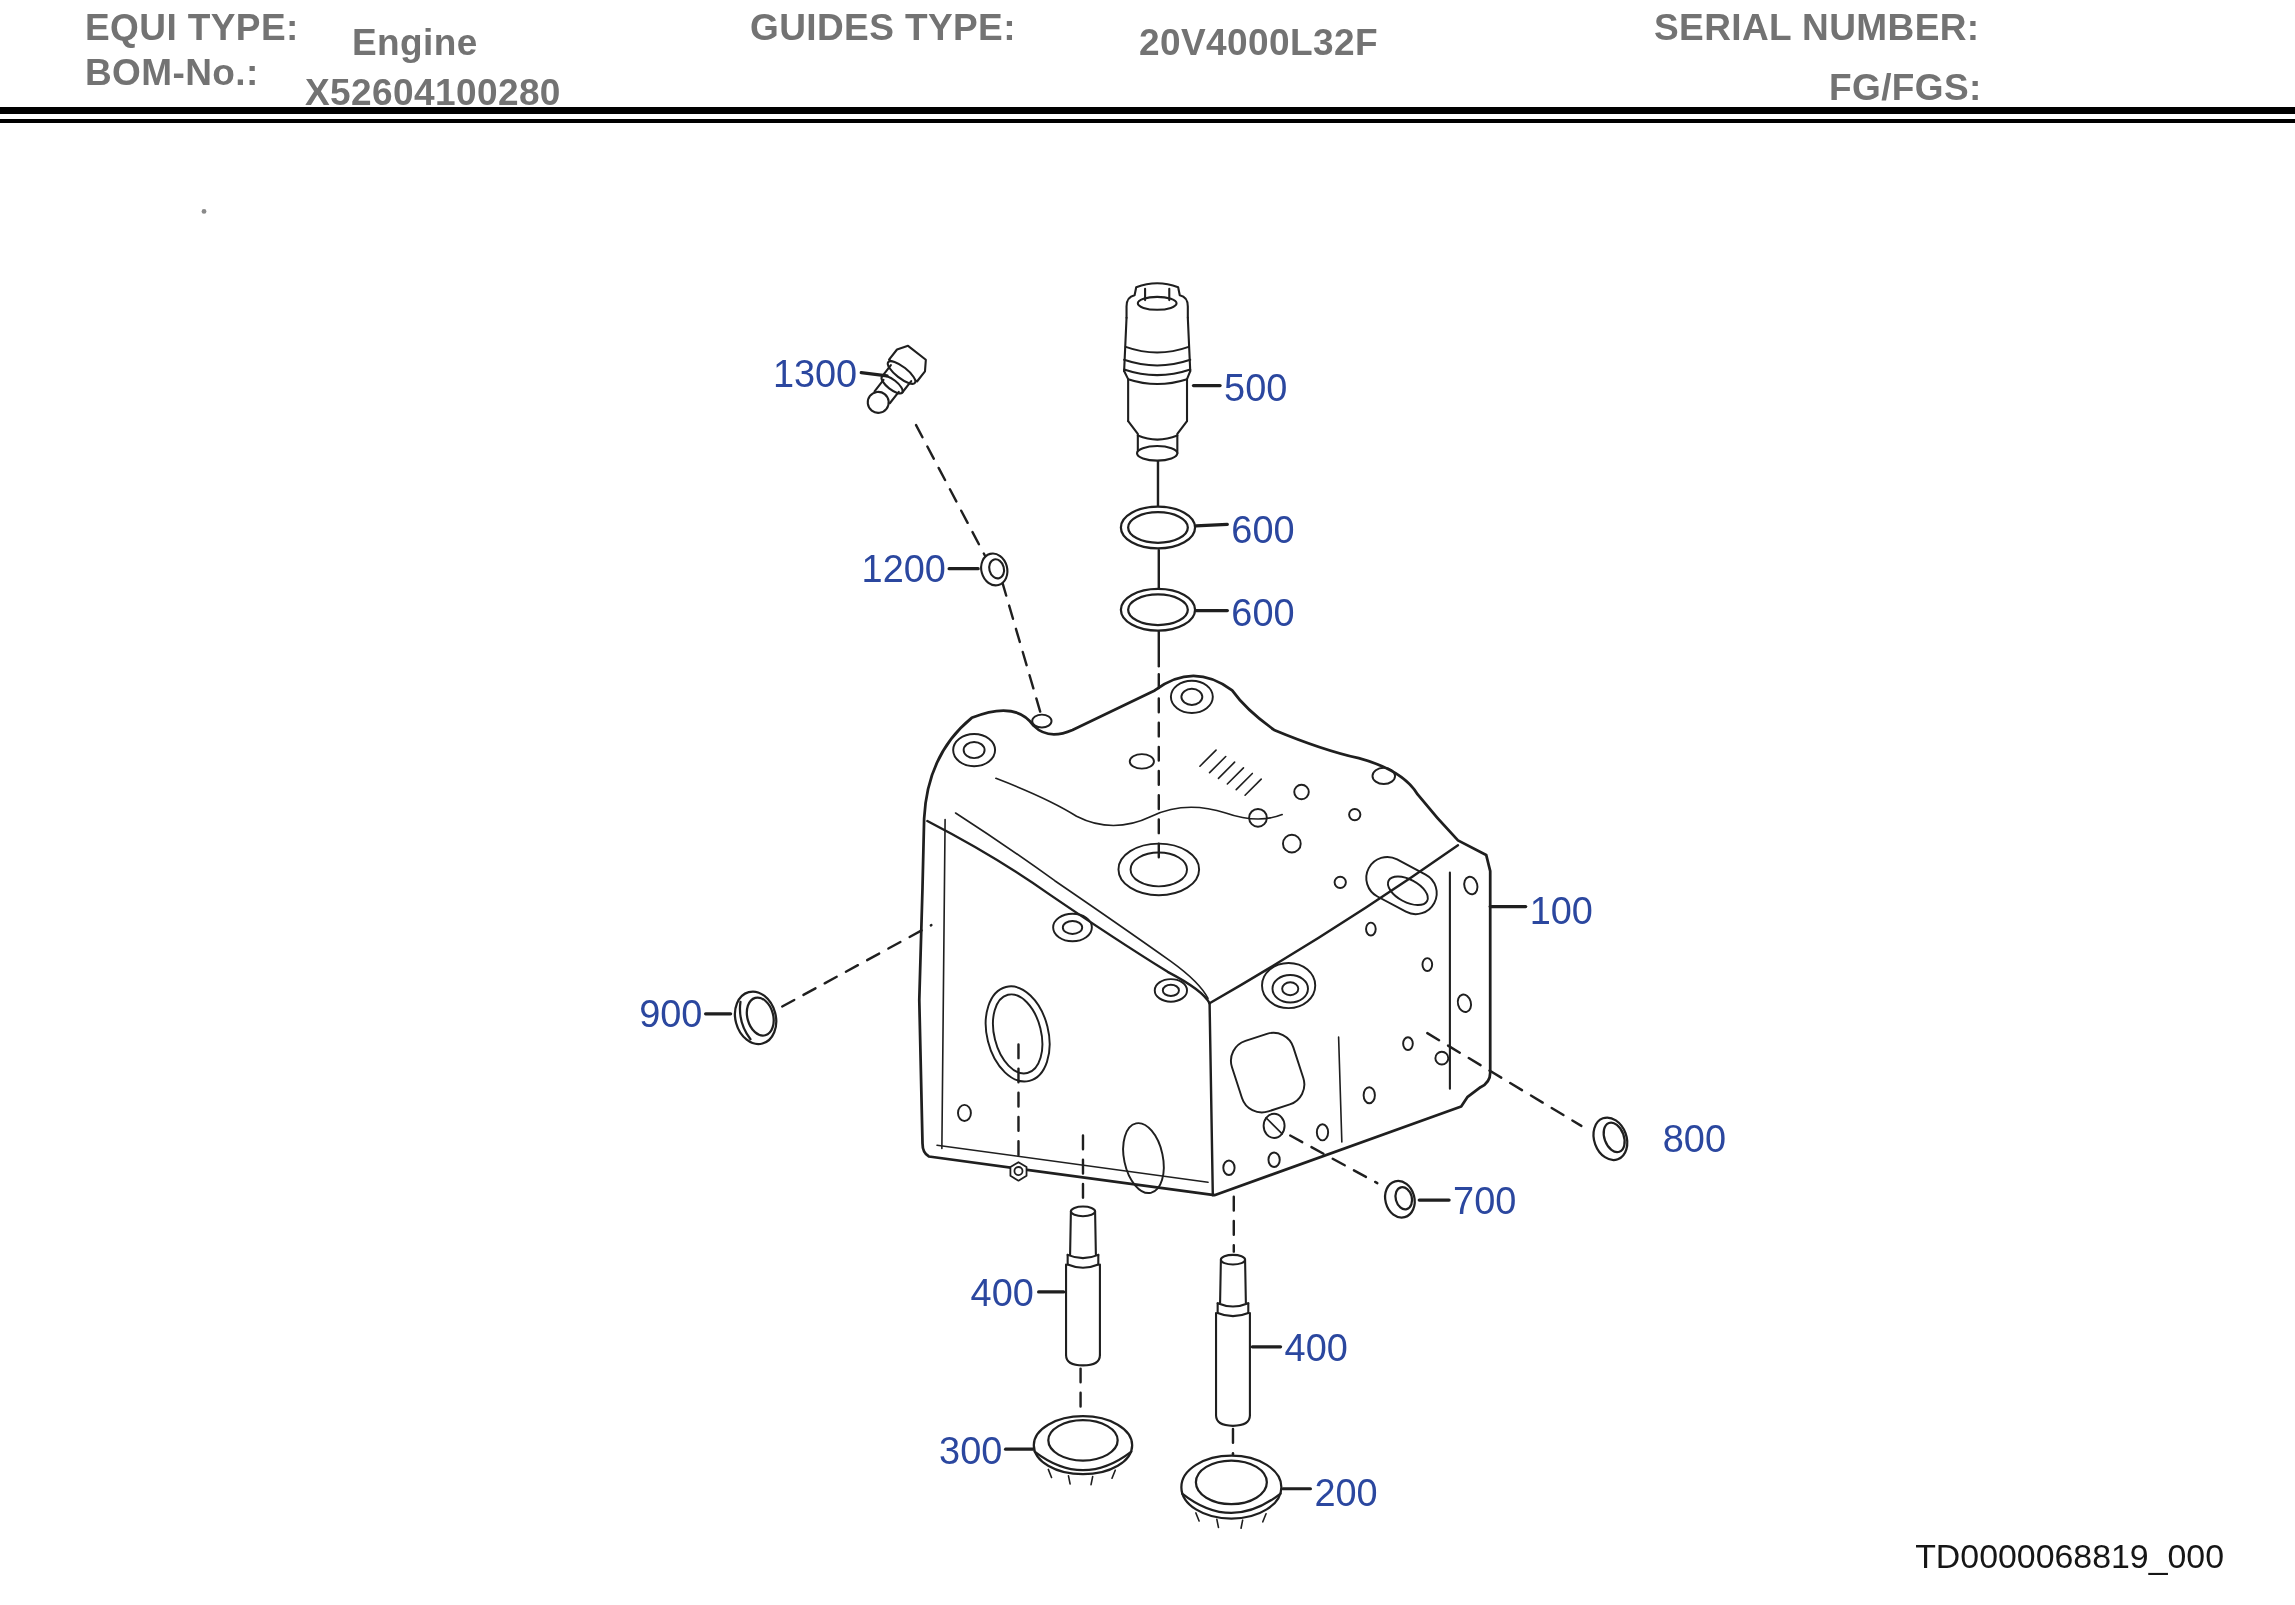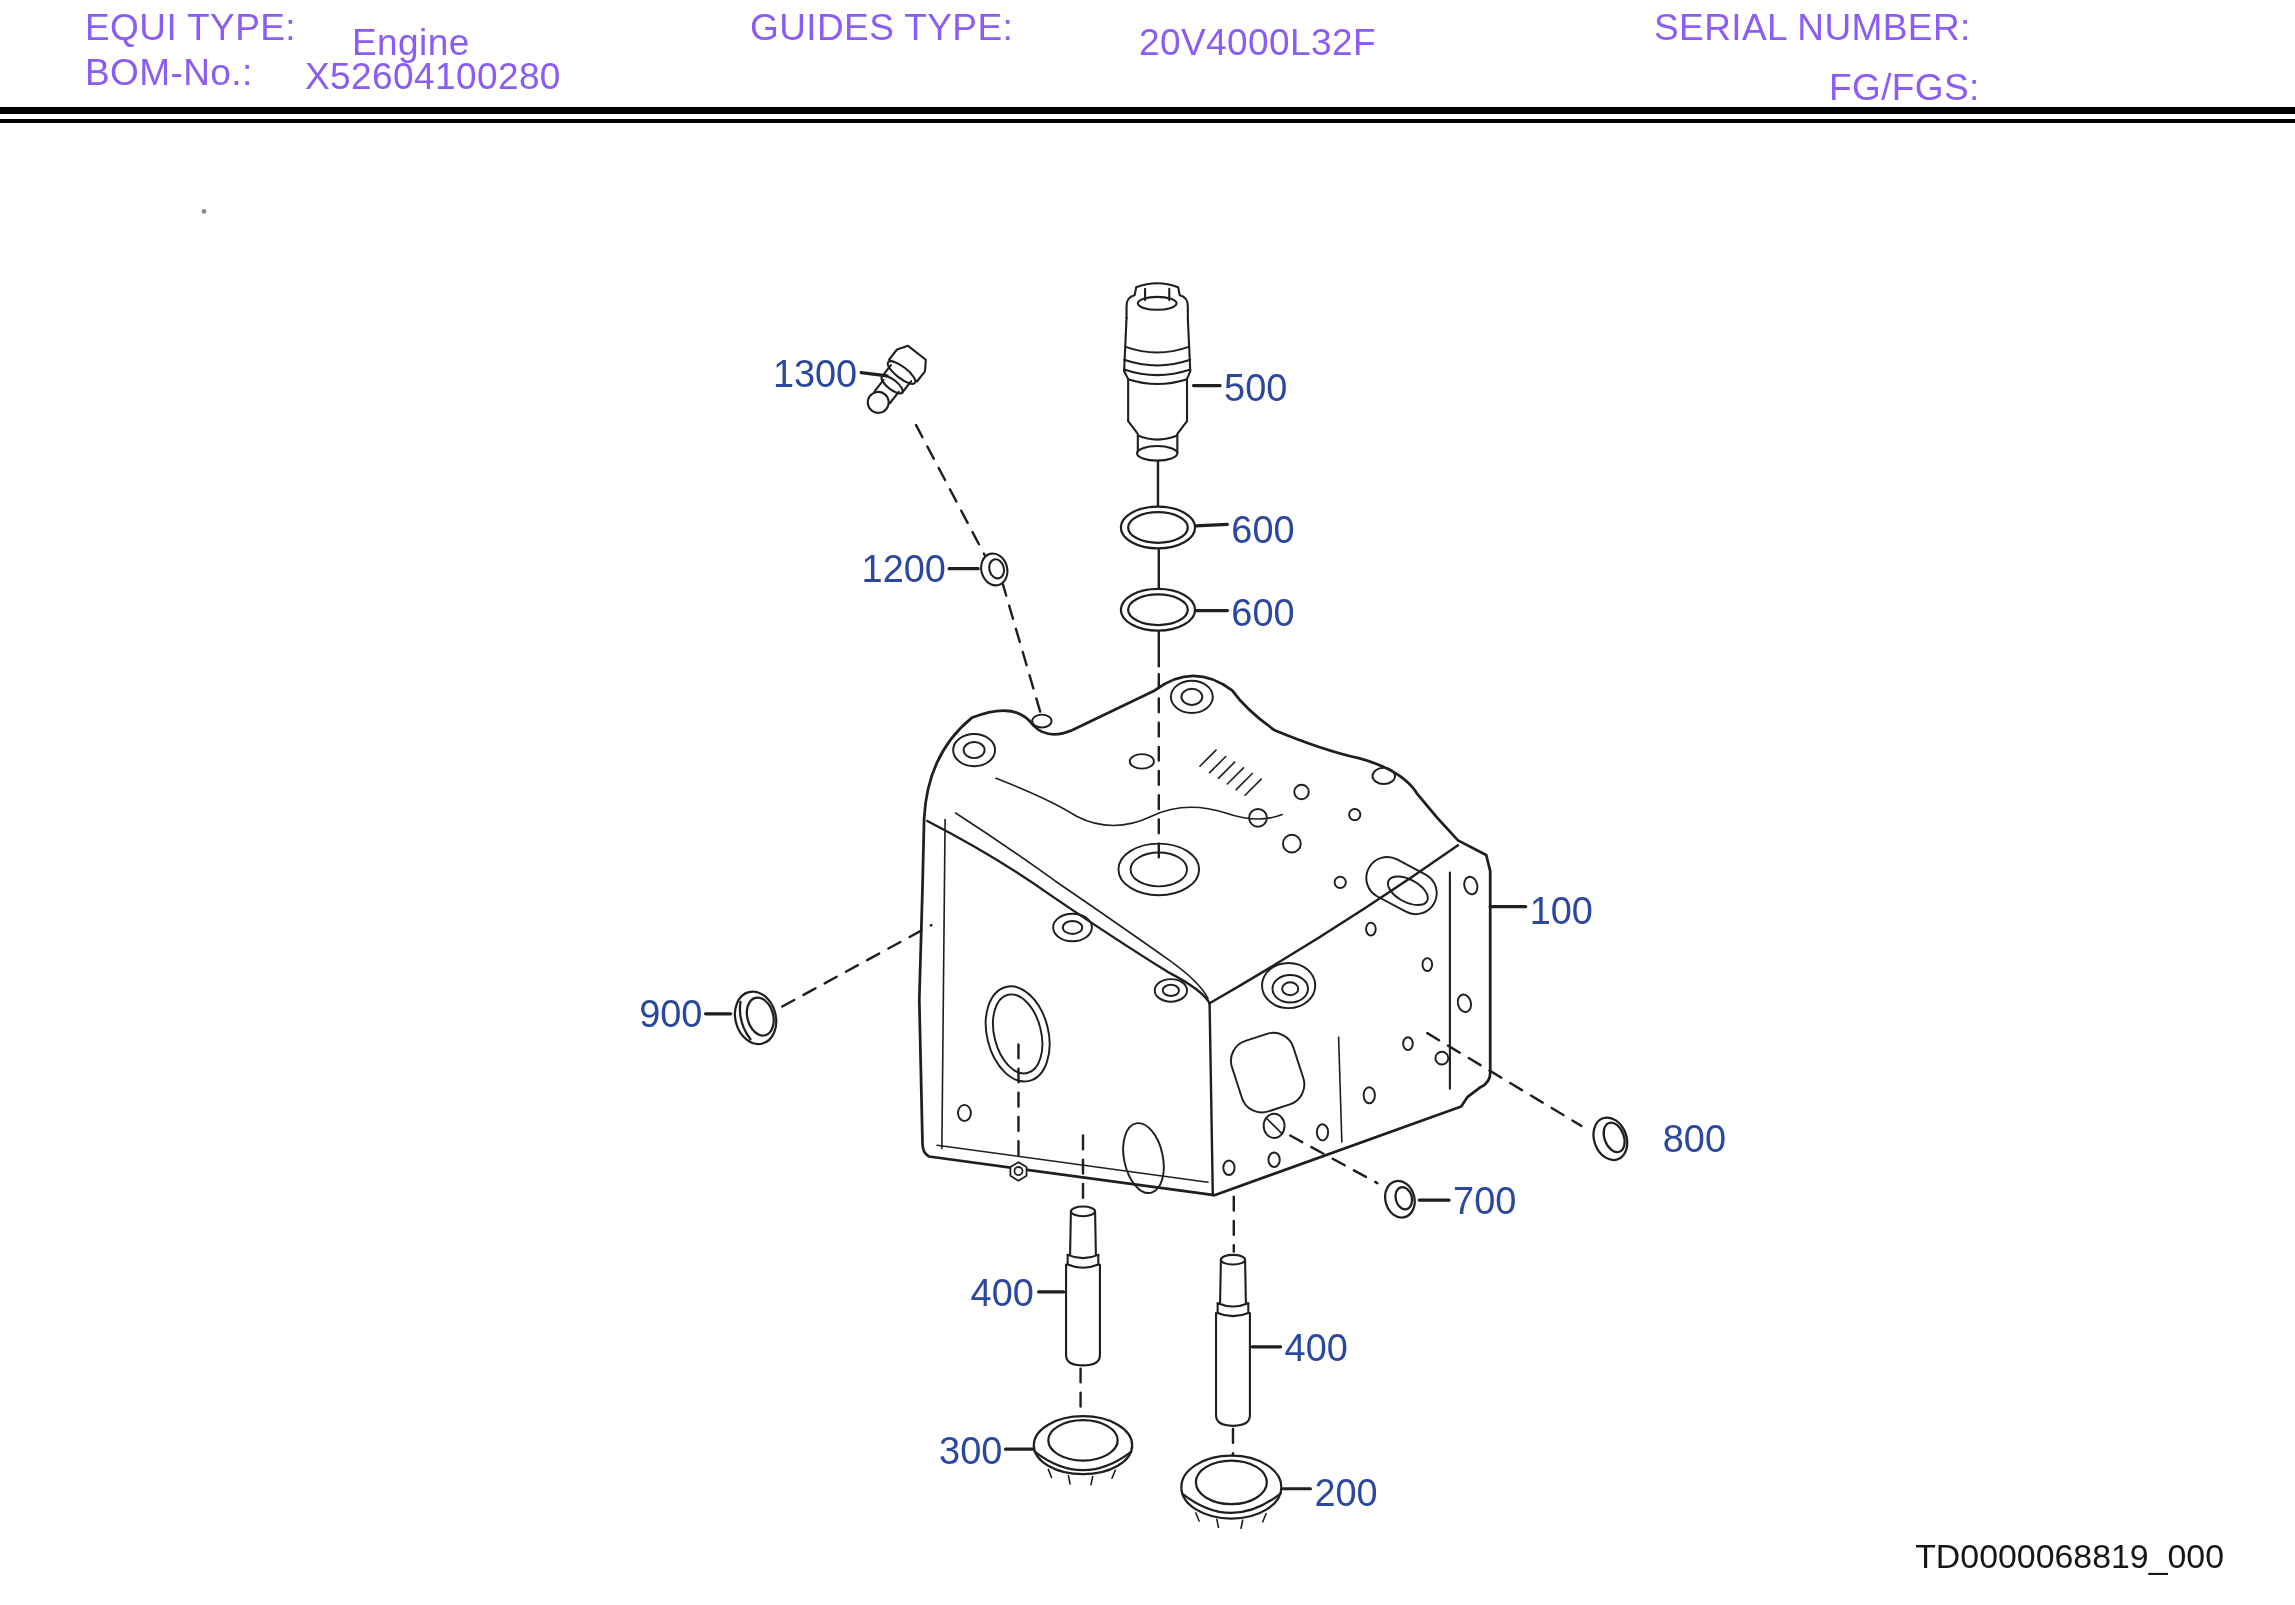--- a/index.html
+++ b/index.html
@@ -1,41 +1,41 @@
 <!DOCTYPE html>
 <html style="font-size:13px"><head>
 <meta charset="utf-8">
 <style>
   html,body{margin:0;padding:0;background:#e8e8e8;}
   .page{
     position:relative;width:2295px;height:1605px;background:#fff;
     font-family:"Liberation Sans",sans-serif;overflow:hidden;
   }
-  .hdr{position:absolute;white-space:nowrap;font-weight:normal;font-size:37px;color:#8b5cf6;letter-spacing:0.4px;}
+  .hdr{position:absolute;white-space:nowrap;font-weight:bold;font-size:37px;color:#737373;letter-spacing:0.4px;}
   .rule{position:absolute;left:0;width:2295px;background:#000;}
   .rule-thick{top:107px;height:7.3px;}
   .rule-thin{top:119px;height:4px;}
   svg{position:absolute;left:0;top:0;}
   svg text{font-family:"Liberation Sans",sans-serif;}
   .callout{font-size:47px;fill:#2b479f;}
   .footer-id{font-size:42px;fill:#161616;}
 </style>
 </head>
 <body>
 
 <div class="page">
 
   <div class="hdr" style="left:85px;top:6.5px;">EQUI TYPE:</div>
   <div class="hdr" style="left:352px;top:22px;">Engine</div>
   <div class="hdr" style="left:750px;top:6.5px;">GUIDES TYPE:</div>
   <div class="hdr" style="left:1139px;top:22px;">20V4000L32F</div>
   <div class="hdr" style="left:1654px;top:6.5px;">SERIAL NUMBER:</div>
 
   <div class="hdr" style="left:85px;top:52px;">BOM-No.:</div>
-  <div class="hdr" style="left:305px;top:56px;">X52604100280</div>
+  <div class="hdr" style="left:305px;top:72px;">X52604100280</div>
   <div class="hdr" style="left:1829px;top:67px;">FG/FGS:</div>
 
   <div class="rule rule-thick"></div>
   <div class="rule rule-thin"></div>
 
   <svg width="2295" height="1605" viewBox="0 0 2846 1990">
     <g fill="none" stroke="#1f1f1f" stroke-width="2.4" stroke-linecap="round" stroke-linejoin="round">
 
       <circle cx="253" cy="262" r="3" fill="#8a8a8a" stroke="none"></circle>
 

